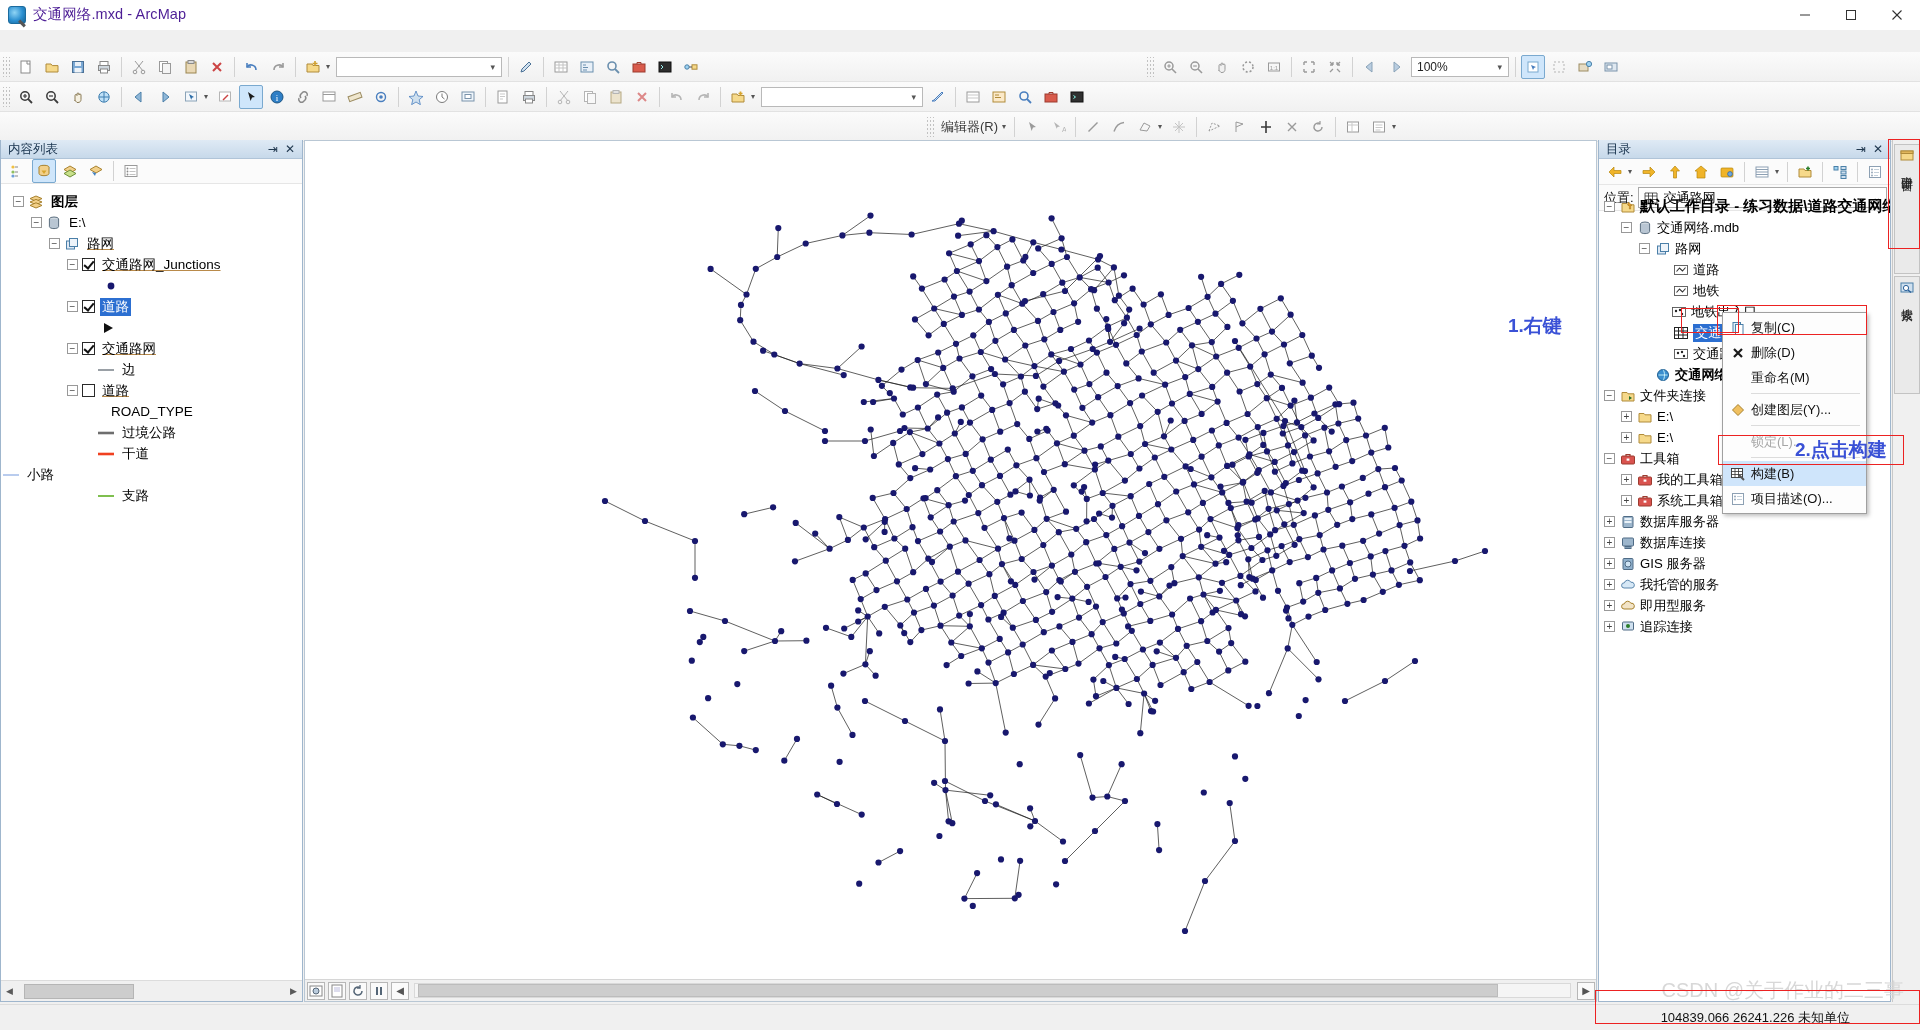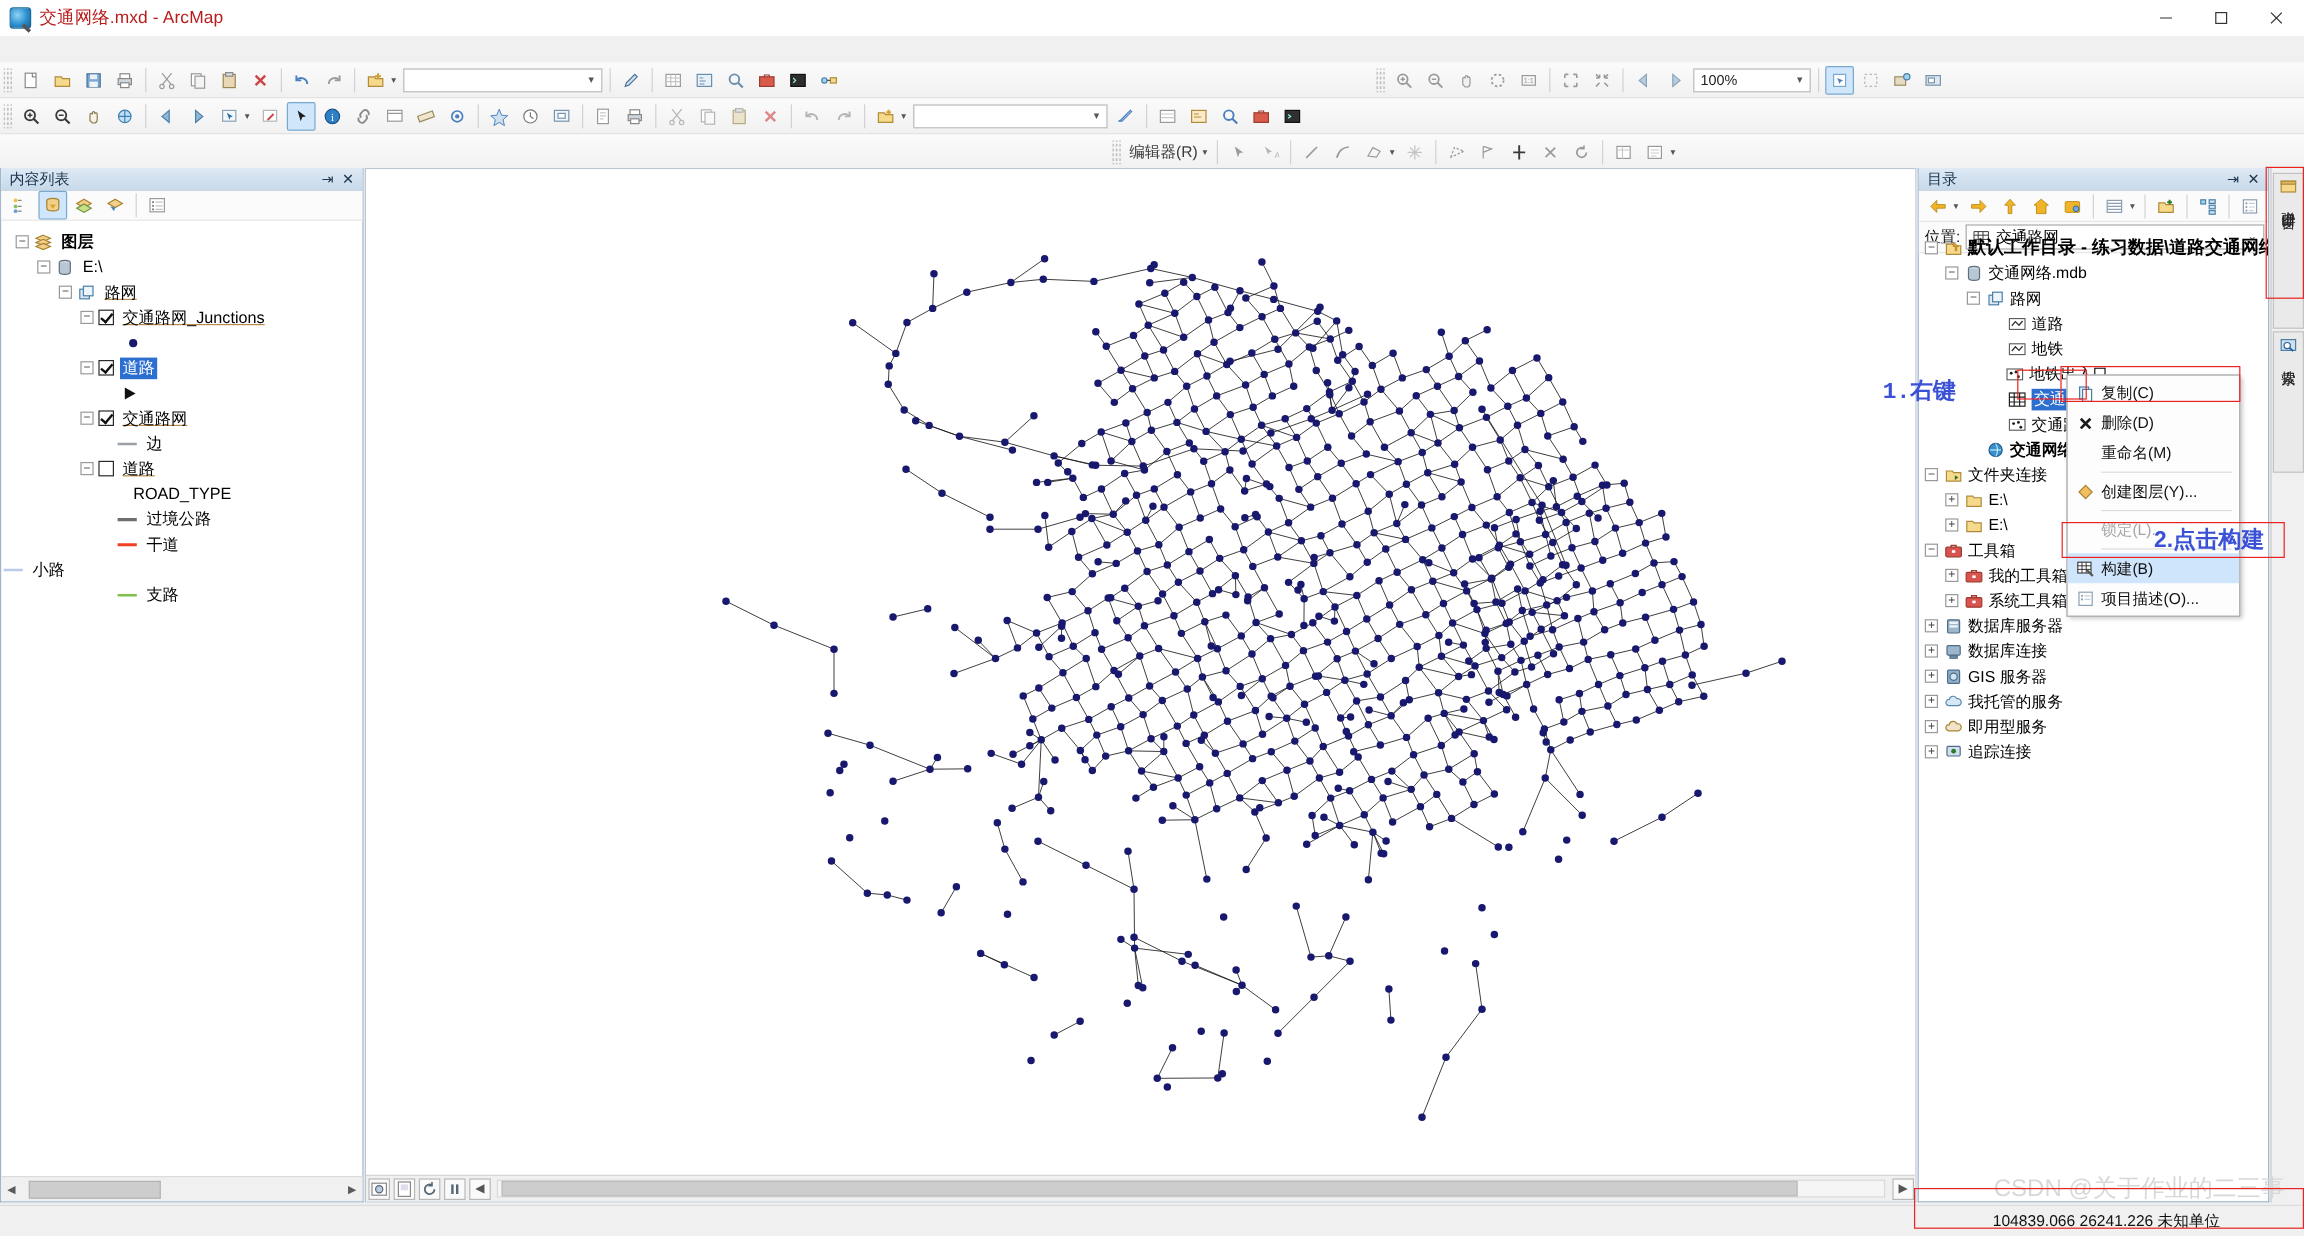--- a/index.html
+++ b/index.html
@@ -28,21 +28,21 @@
     width: 18px; height: 18px; margin-left: 8px; margin-right: 7px;
     border-radius: 3px;
     background: radial-gradient(circle at 35% 35%, #8fd4f5 0%, #2b8fd0 55%, #16608f 100%);
     border: 1px solid #1b6b9e;
     position: relative; flex: 0 0 auto;
   }
   .title-icon:after {
     content: ""; position: absolute; right: -1px; bottom: -2px;
     width: 8px; height: 3px; background: #555; transform: rotate(45deg);
   }
-  .title-text { font-size: 14.5px; color: #b91c1c; letter-spacing: 0.1px; }
+  .title-text { font-size: 14.5px; color: #4c1d95; letter-spacing: 0.1px; }
   .win-buttons { margin-left: auto; display: flex; height: 30px; }
   .win-btn {
     width: 46px; height: 30px; display: flex; align-items: center; justify-content: center;
     color: #333; font-size: 14px;
   }
   .win-btn svg { display: block; }
 
   
   .menubar {
     position: absolute; left: 0; top: 30px; width: 1920px; height: 22px;
@@ -2111,21 +2111,21 @@
     </div>
   </div>
 
 
   <div class="redbox" style="left:1681px; top:308px; width:58px; height:25px;"></div>
   <div class="redbox" style="left:1717px; top:305px; width:150px; height:30px;"></div>
   <div class="redbox" style="left:1718px; top:435px; width:186px; height:30px;"></div>
   <div class="redbox" style="left:1888px; top:139px; width:32px; height:110px;"></div>
   <div class="redbox" style="left:1595px; top:990px; width:325px; height:34px;"></div>
 
-  <div class="anno" style="left:1569px; top:313px;font-family:Liberation Mono, monospace;">1.右键</div>
+  <div class="anno" style="left:1508px; top:313px;">1.右键</div>
   <div class="anno" style="left:1795px; top:437px;">2.点击构建</div>
 
   <div class="watermark">CSDN @关于作业的二三事</div>
   <div class="statusbar">
     <span>104839.066  26241.226  未知单位</span>
   </div>
 
 </div>
 
 </body></html>

